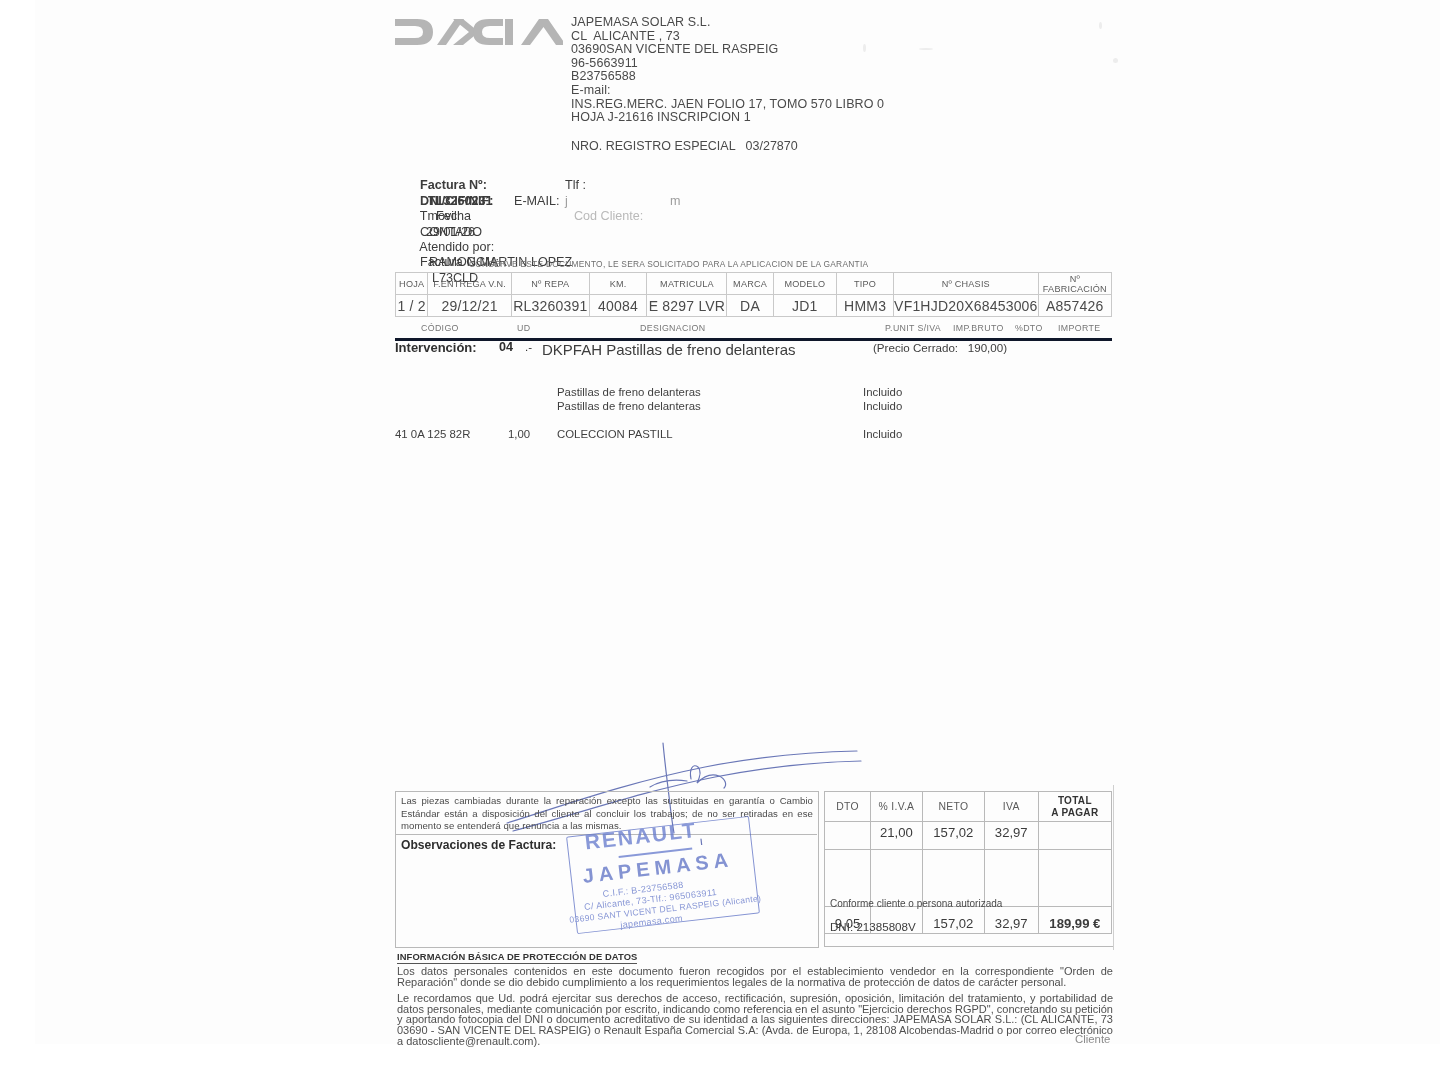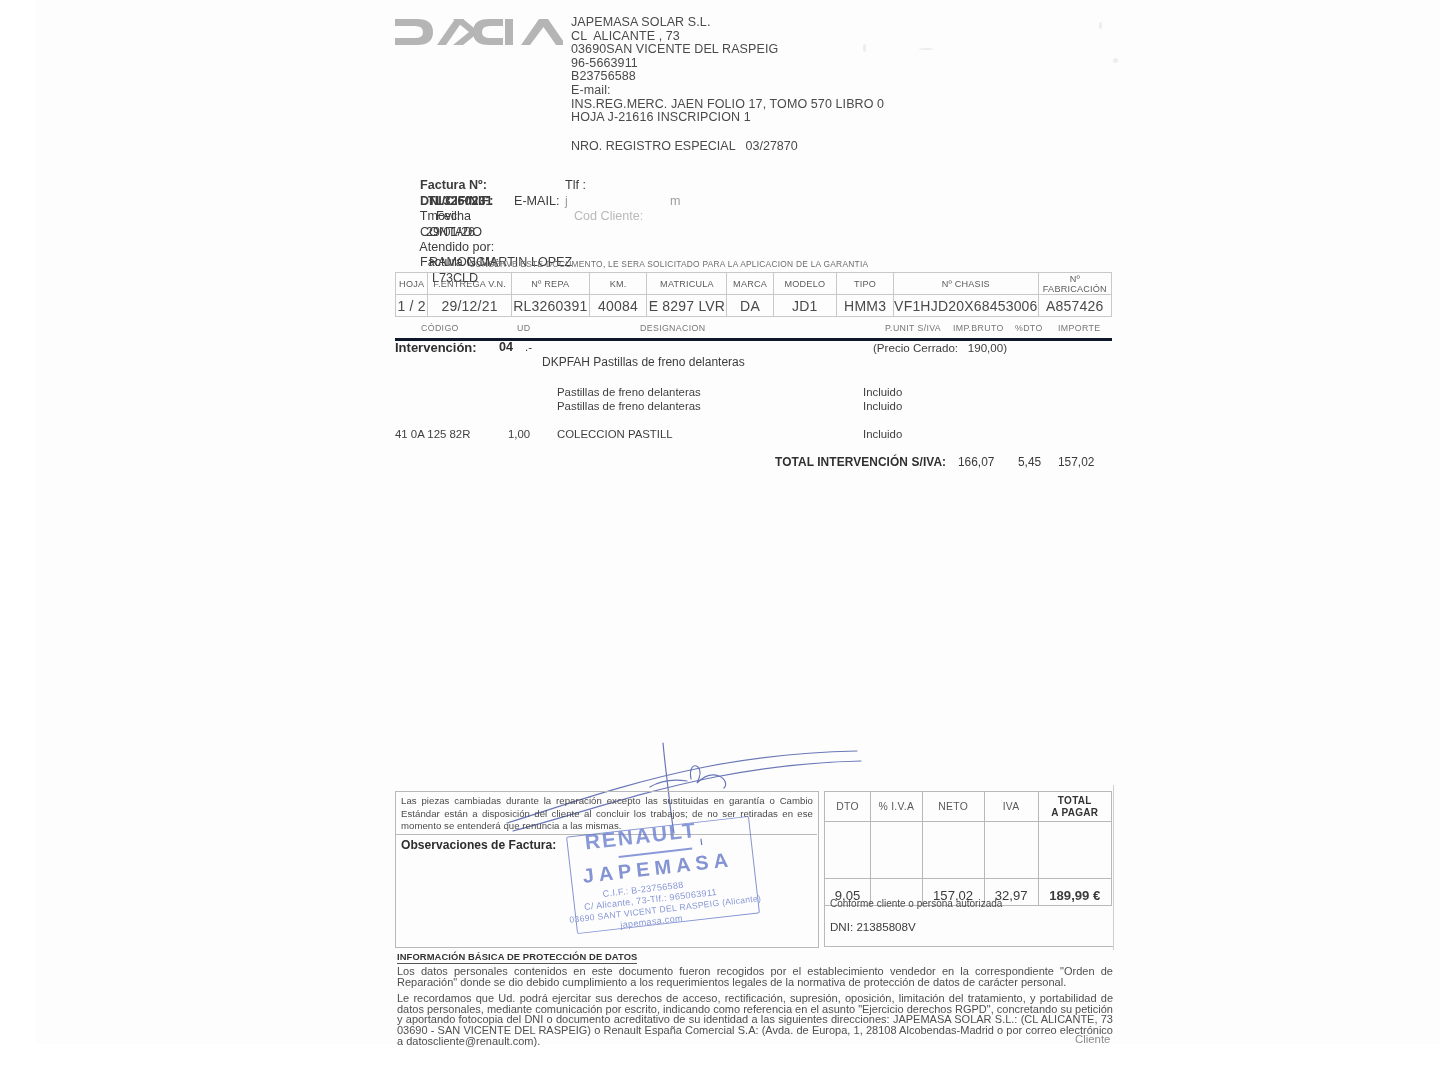--- a/index.html
+++ b/index.html
@@ -87,21 +87,21 @@
   #items-head span {
     position: absolute; top: 4px;
     font-size: 8.8px; color:#767676; letter-spacing:.35px;
   }
 
   
   #interv { left: 360px; top: 340px; width: 717px; height: 16px; }
   #interv .lbl { position:absolute; left:0; top:0; font-size:13px; font-weight:bold; color:#2f2f2f; }
   #interv .num { position:absolute; left:104px; top:0; font-size:12.6px; font-weight:bold; color:#2f2f2f; }
   #interv .dash { position:absolute; left:130px; top:1px; font-size:11.5px; color:#2f2f2f; }
-  #interv .desc { position:absolute; left:147px; top:15px; font-size:12px; color:#3d3d3d;text-align:right; }
+  #interv .desc { position:absolute; left:147px; top:1px; font-size:15px; color:#3d3d3d;text-align:right; }
   #interv .closed { position:absolute; left:478px; top:1px; font-size:11.6px; color:#3d3d3d; white-space:pre; }
 
   
   .det { font-size: 11.4px; color:#3f3f3f; }
   .det .code { position:absolute; left:0; }
   .det .qty  { position:absolute; left:113px; }
   .det .desc { position:absolute; left:162px; }
   .det .inc  { position:absolute; left:468px; }
 
   
@@ -343,26 +343,20 @@
     <span class="desc">Pastillas de freno delanteras</span>
     <span class="inc">Incluido</span>
   </div>
   <div class="abs det" style="left:360px; top:428px; width:717px; height:14px;">
     <span class="code">41 0A 125 82R</span>
     <span class="qty">1,00</span>
     <span class="desc">COLECCION PASTILL</span>
     <span class="inc">Incluido</span>
   </div>
 
-  <div class="abs" id="tot-int">
-    <span class="t">TOTAL INTERVENCIÓN S/IVA:</span>
-    <span class="v1">166,07</span>
-    <span class="v2">5,45</span>
-    <span class="v3">157,02</span>
-  </div>
 
   <div class="abs" id="sig">
     <svg width="360" height="110" viewBox="0 0 360 110" aria-hidden="true">
       <g fill="none" stroke="#4a5aa8" stroke-width="1.2" stroke-linecap="round" opacity=".82">
         <path d="M2 88 C 60 70, 120 48, 200 32 C 255 21, 305 17, 352 16"></path>
         <path d="M8 96 C 70 80, 130 58, 210 42 C 262 32, 310 27, 356 26"></path>
         <path d="M158 8 C 160 30, 163 52, 166 78 C 167 86, 168 92, 169 98"></path>
         <path d="M145 52 C 155 46, 168 44, 182 46"></path>
         <path d="M186 44 C 184 34, 188 28, 193 32 C 197 36, 194 44, 192 48 C 198 42, 206 38, 214 41 C 221 44, 222 50, 219 53"></path>
         <path d="M196 104 C 197 112, 198 122, 199 130"></path>
@@ -393,20 +387,27 @@
         <th style="width:52px">% I.V.A</th>
         <th style="width:62px">NETO</th>
         <th style="width:54px">IVA</th>
         <th class="big" style="width:74px">
           <div>TOTAL</div>
           <div>A PAGAR</div>
         </th>
       </tr>
     </thead>
     <tbody>
+      <tr class="r1">
+        <td></td>
+        <td>21,00</td>
+        <td>157,02</td>
+        <td>32,97</td>
+        <td></td>
+      </tr>
       <tr class="r2">
         <td></td>
         <td></td>
         <td></td>
         <td></td>
         <td></td>
       </tr>
       <tr class="r3">
         <td>9,05</td>
         <td></td>

